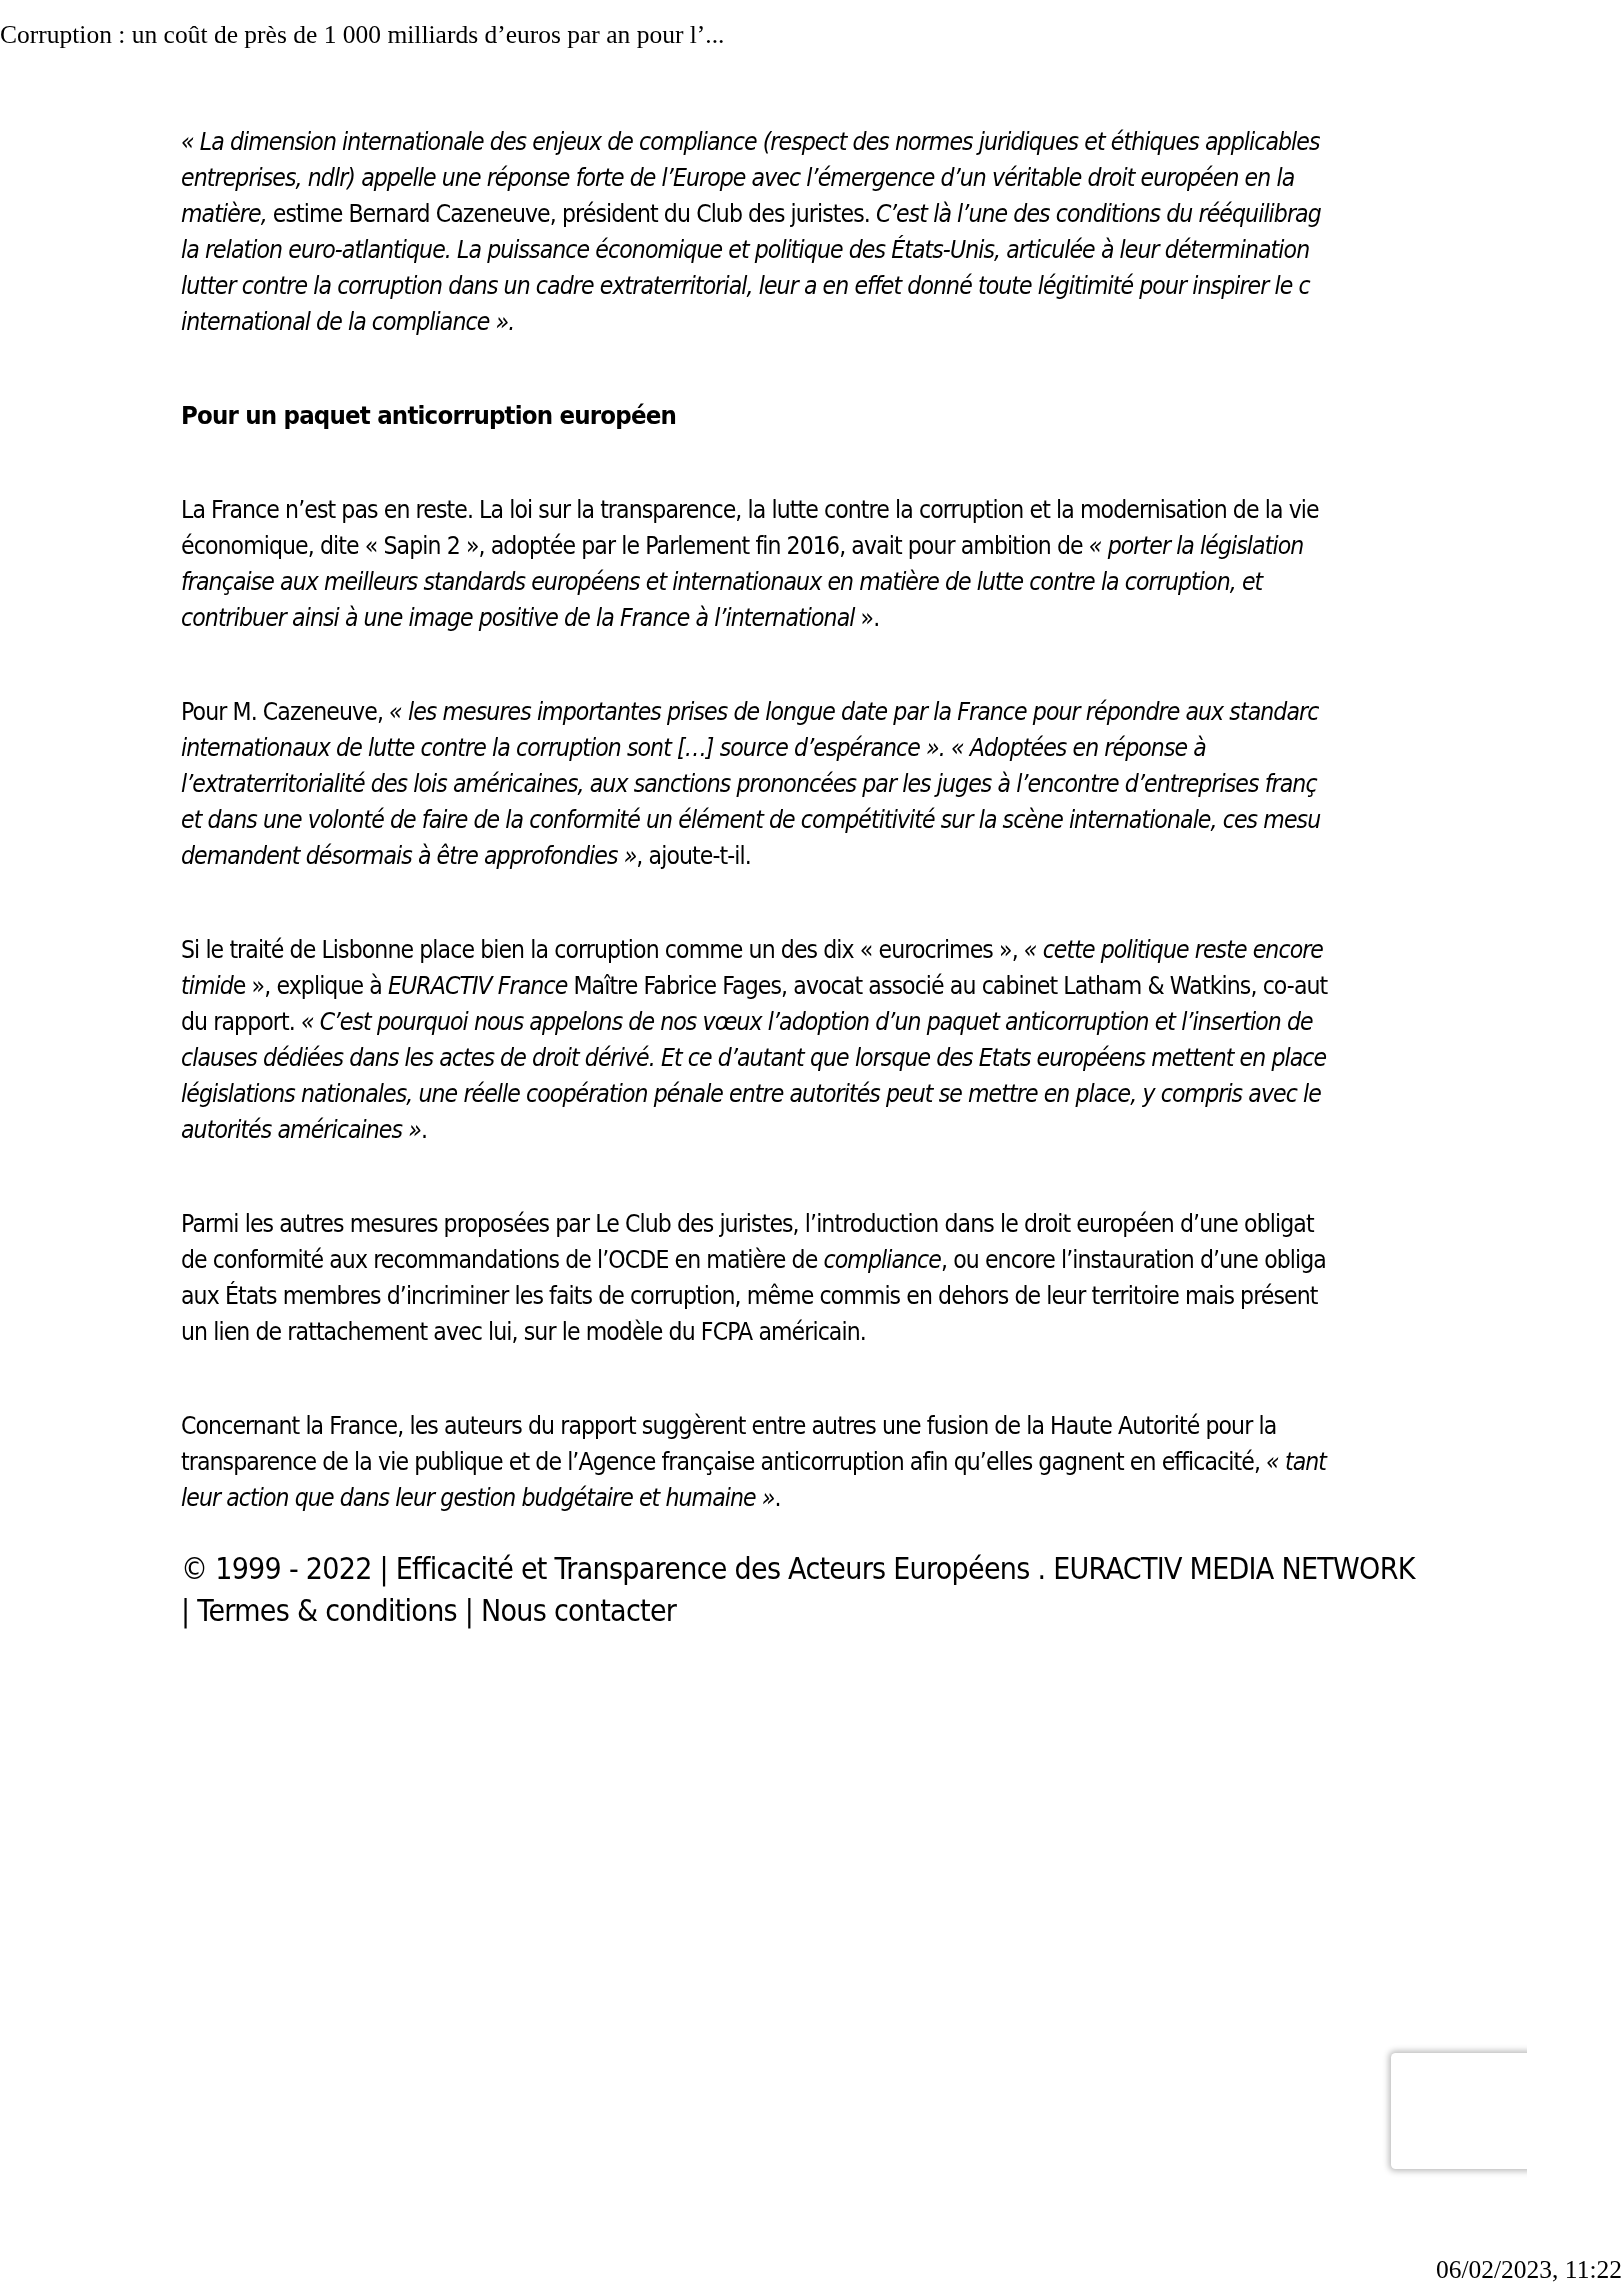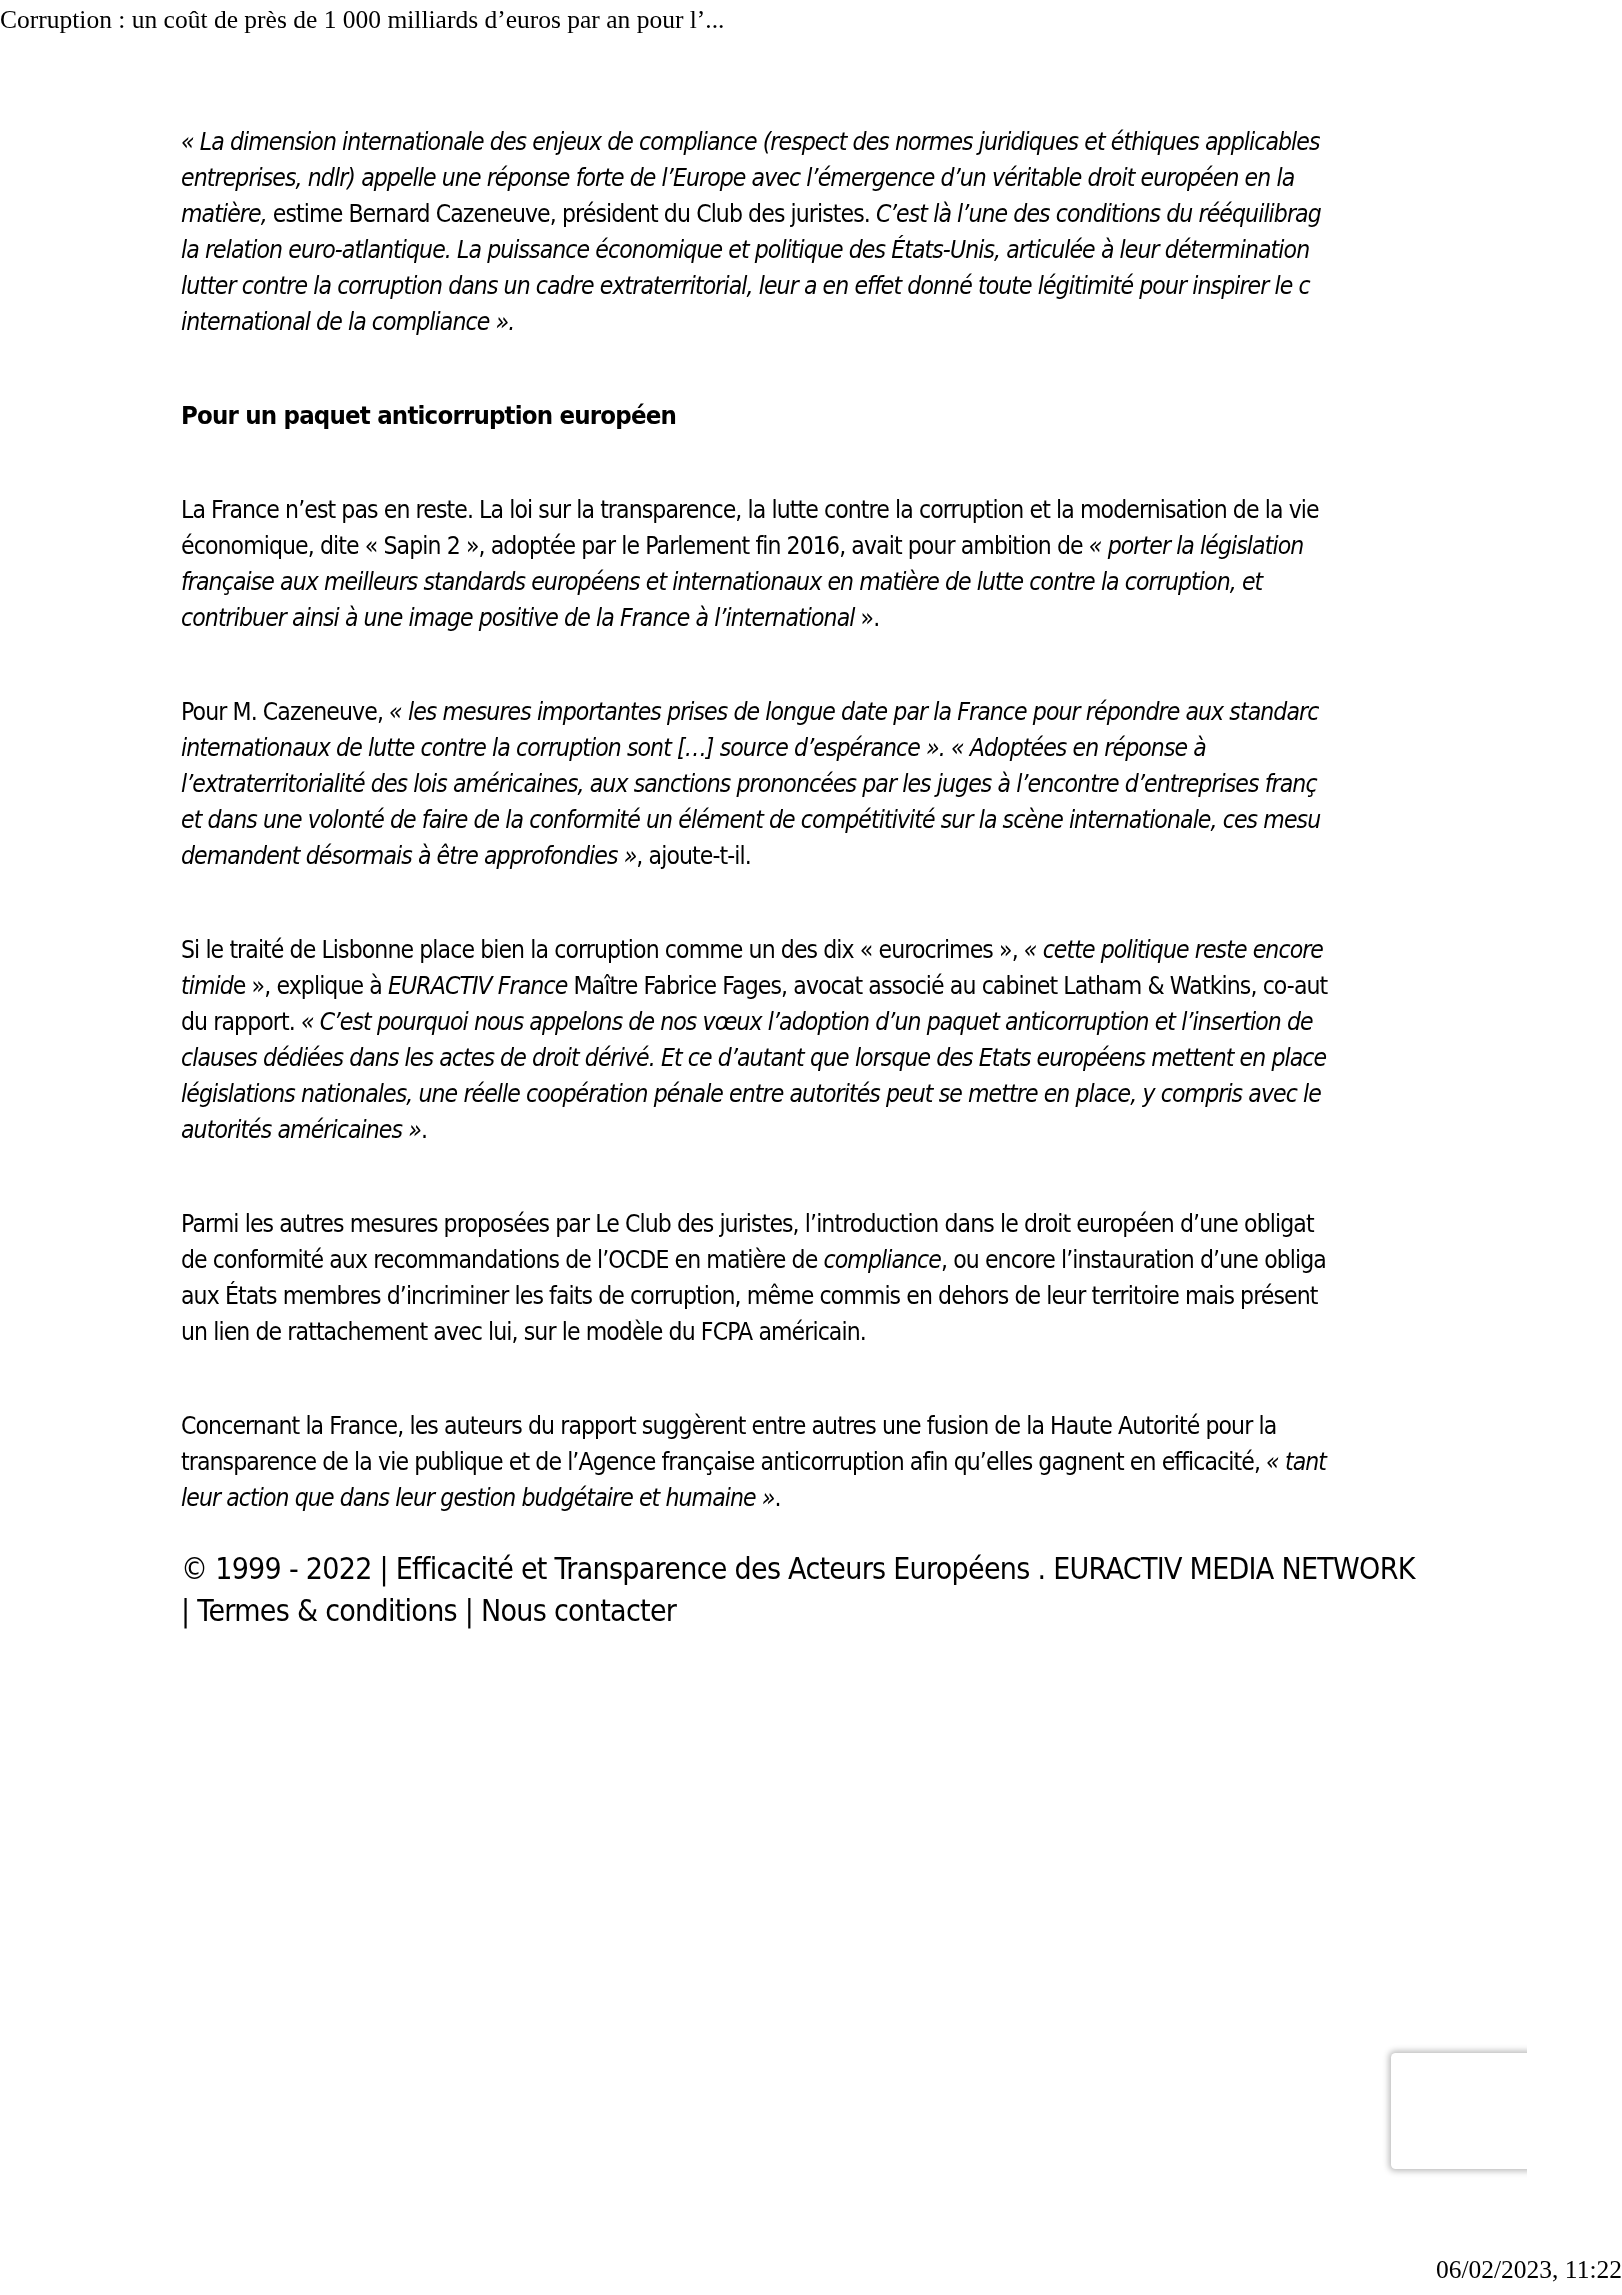--- a/index.html
+++ b/index.html
@@ -1,21 +1,21 @@
 <!DOCTYPE html>
 <html style="font-size:10.5px"><head>
 <meta charset="utf-8">
 <style>
   html, body { margin:0; padding:0; background:#ffffff; }
   body { width:1622px; height:2295px; position:relative; overflow:hidden; color:#000; }
   .print-header, .print-footer {
     position:absolute; left:0; right:0;
     font-family:"Liberation Serif", serif; font-size:25.5px; line-height:29px; color:#000;
   }
-  .print-header { top:5px; height:33px; }
+  .print-header { top:20px; height:33px; }
   .print-footer { top:2255px; height:33px; }
   .ph-left { position:absolute; left:0; top:0; white-space:nowrap; }
   .ph-right { position:absolute; left:844px; top:0; white-space:nowrap; }
   .pf-left { position:absolute; left:0; top:1px; white-space:nowrap;margin-top:44px; }
   .pf-right { position:absolute; right:0; top:0; white-space:nowrap; }
 
   .content-clip {
     position:absolute; left:181px; top:124px; width:1359px; height:2094px; overflow:hidden;
   }
   .article {

